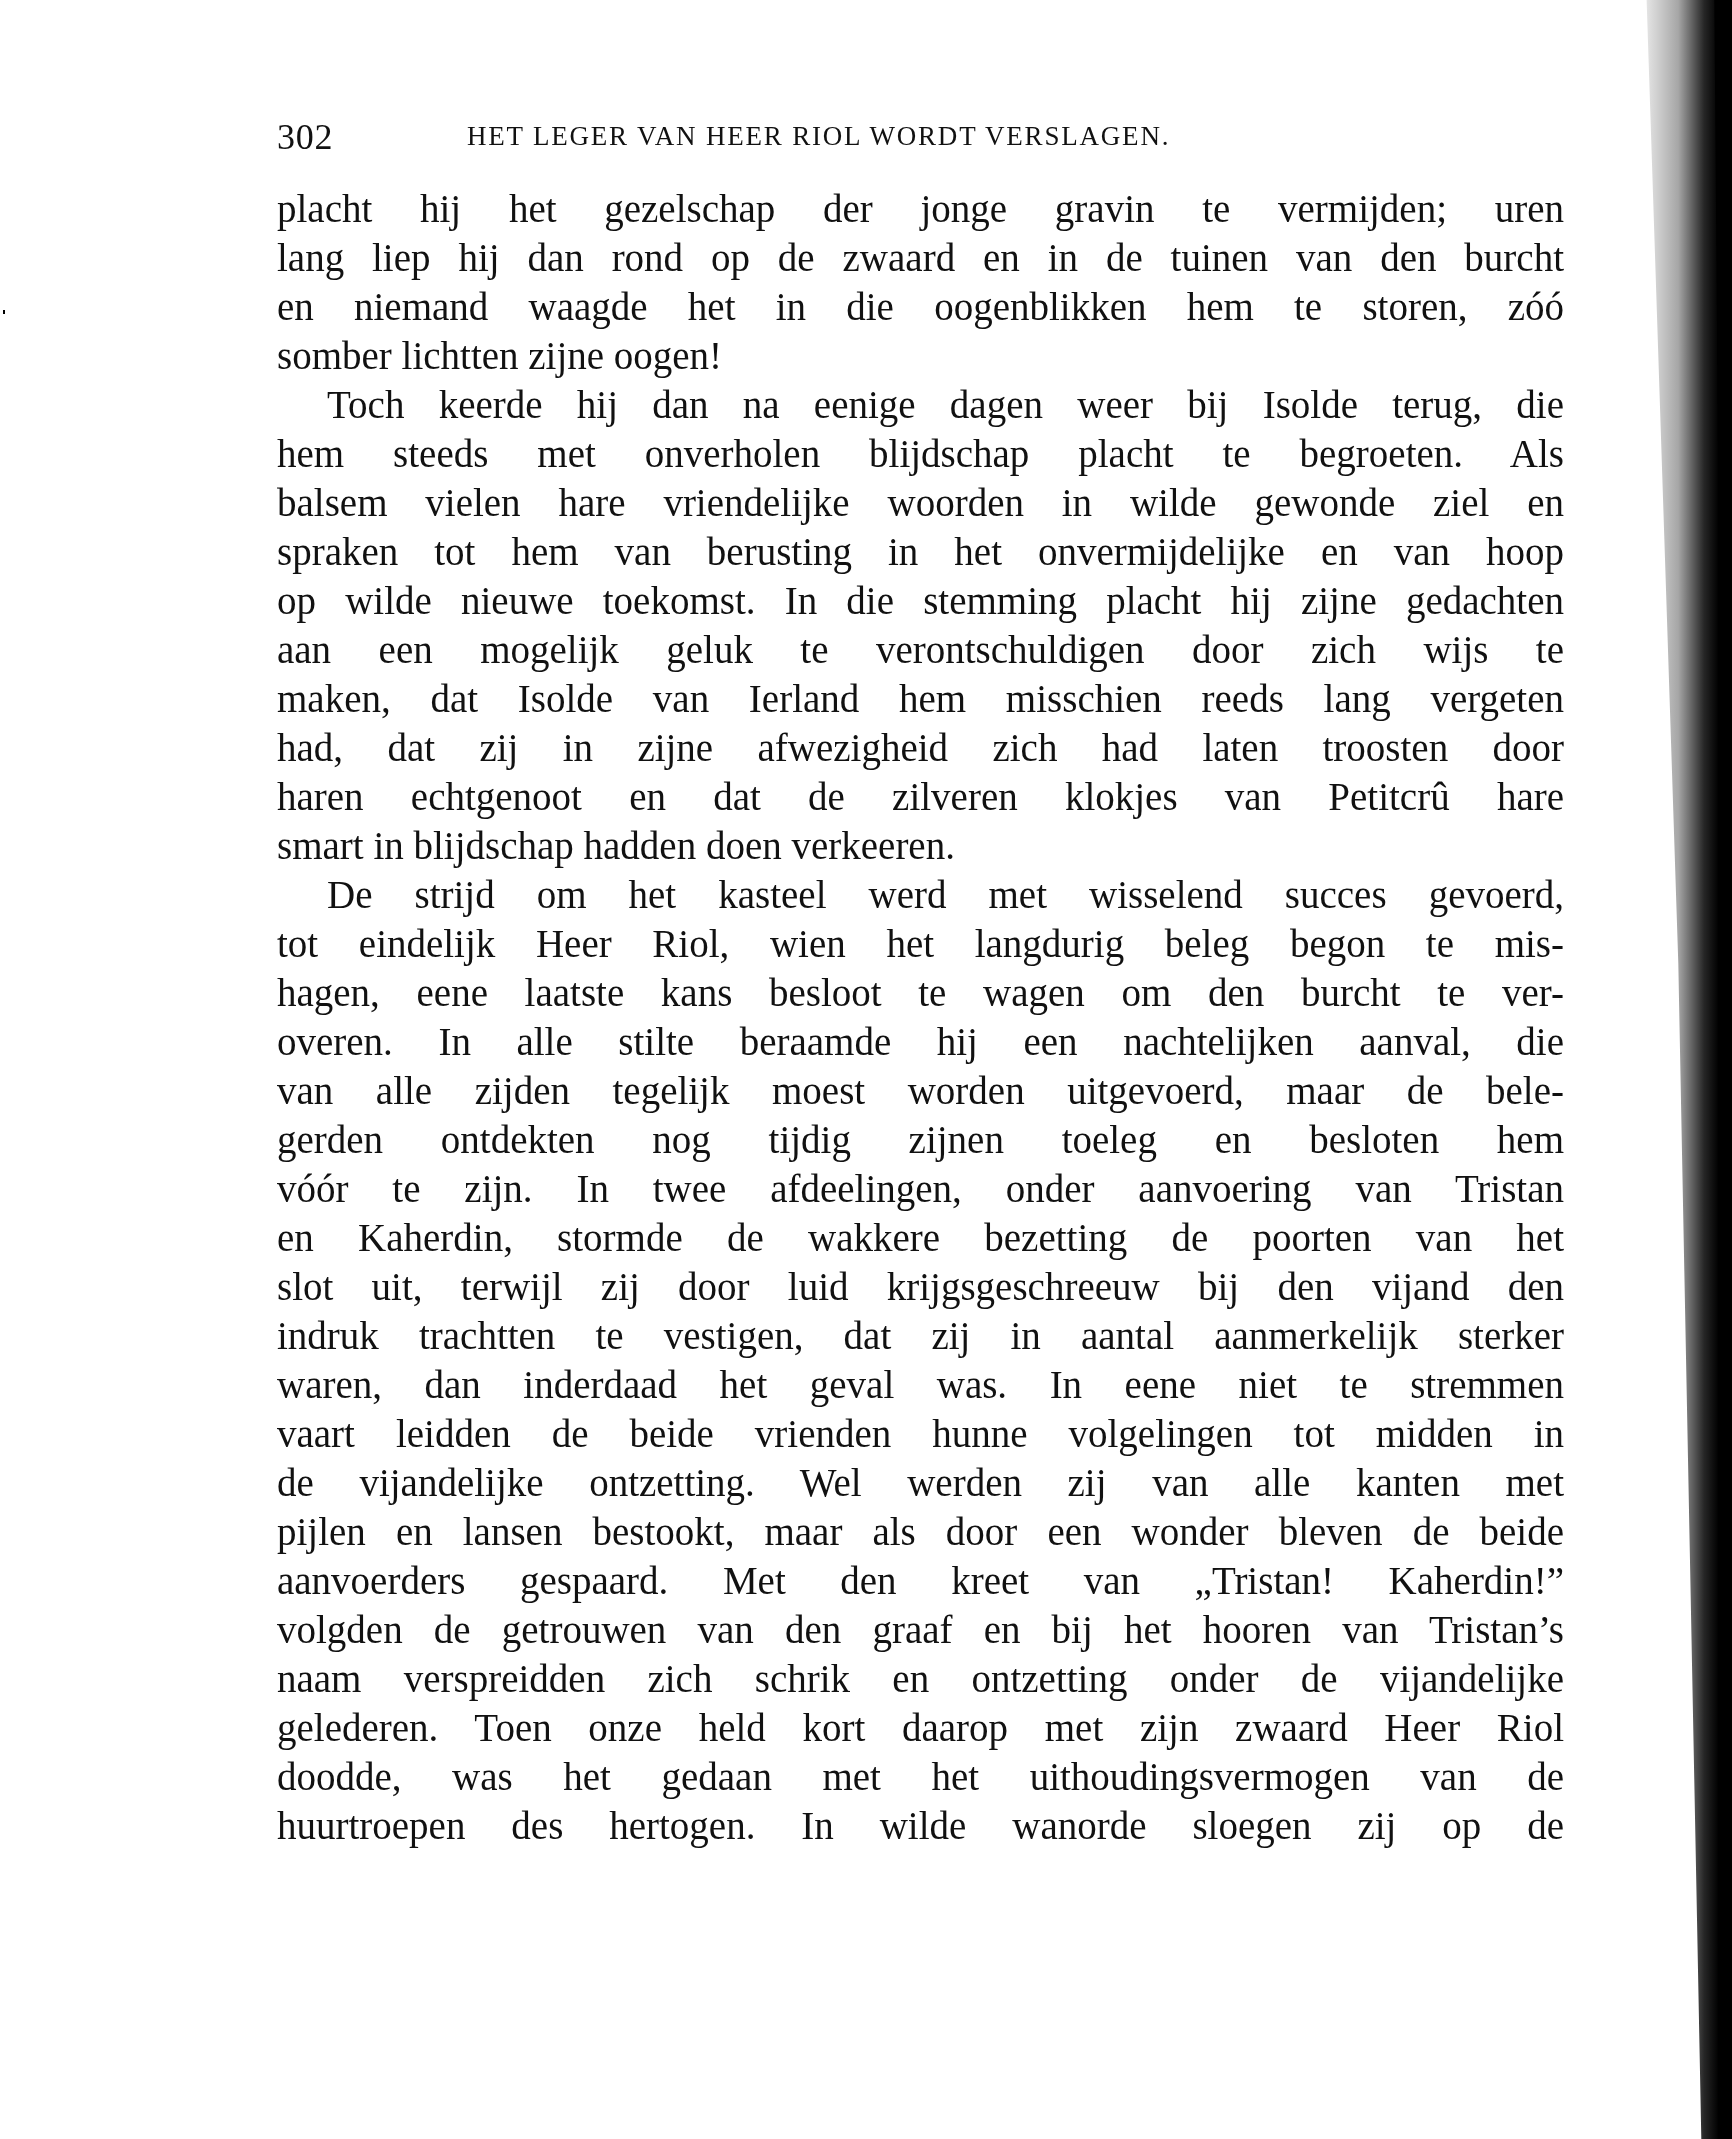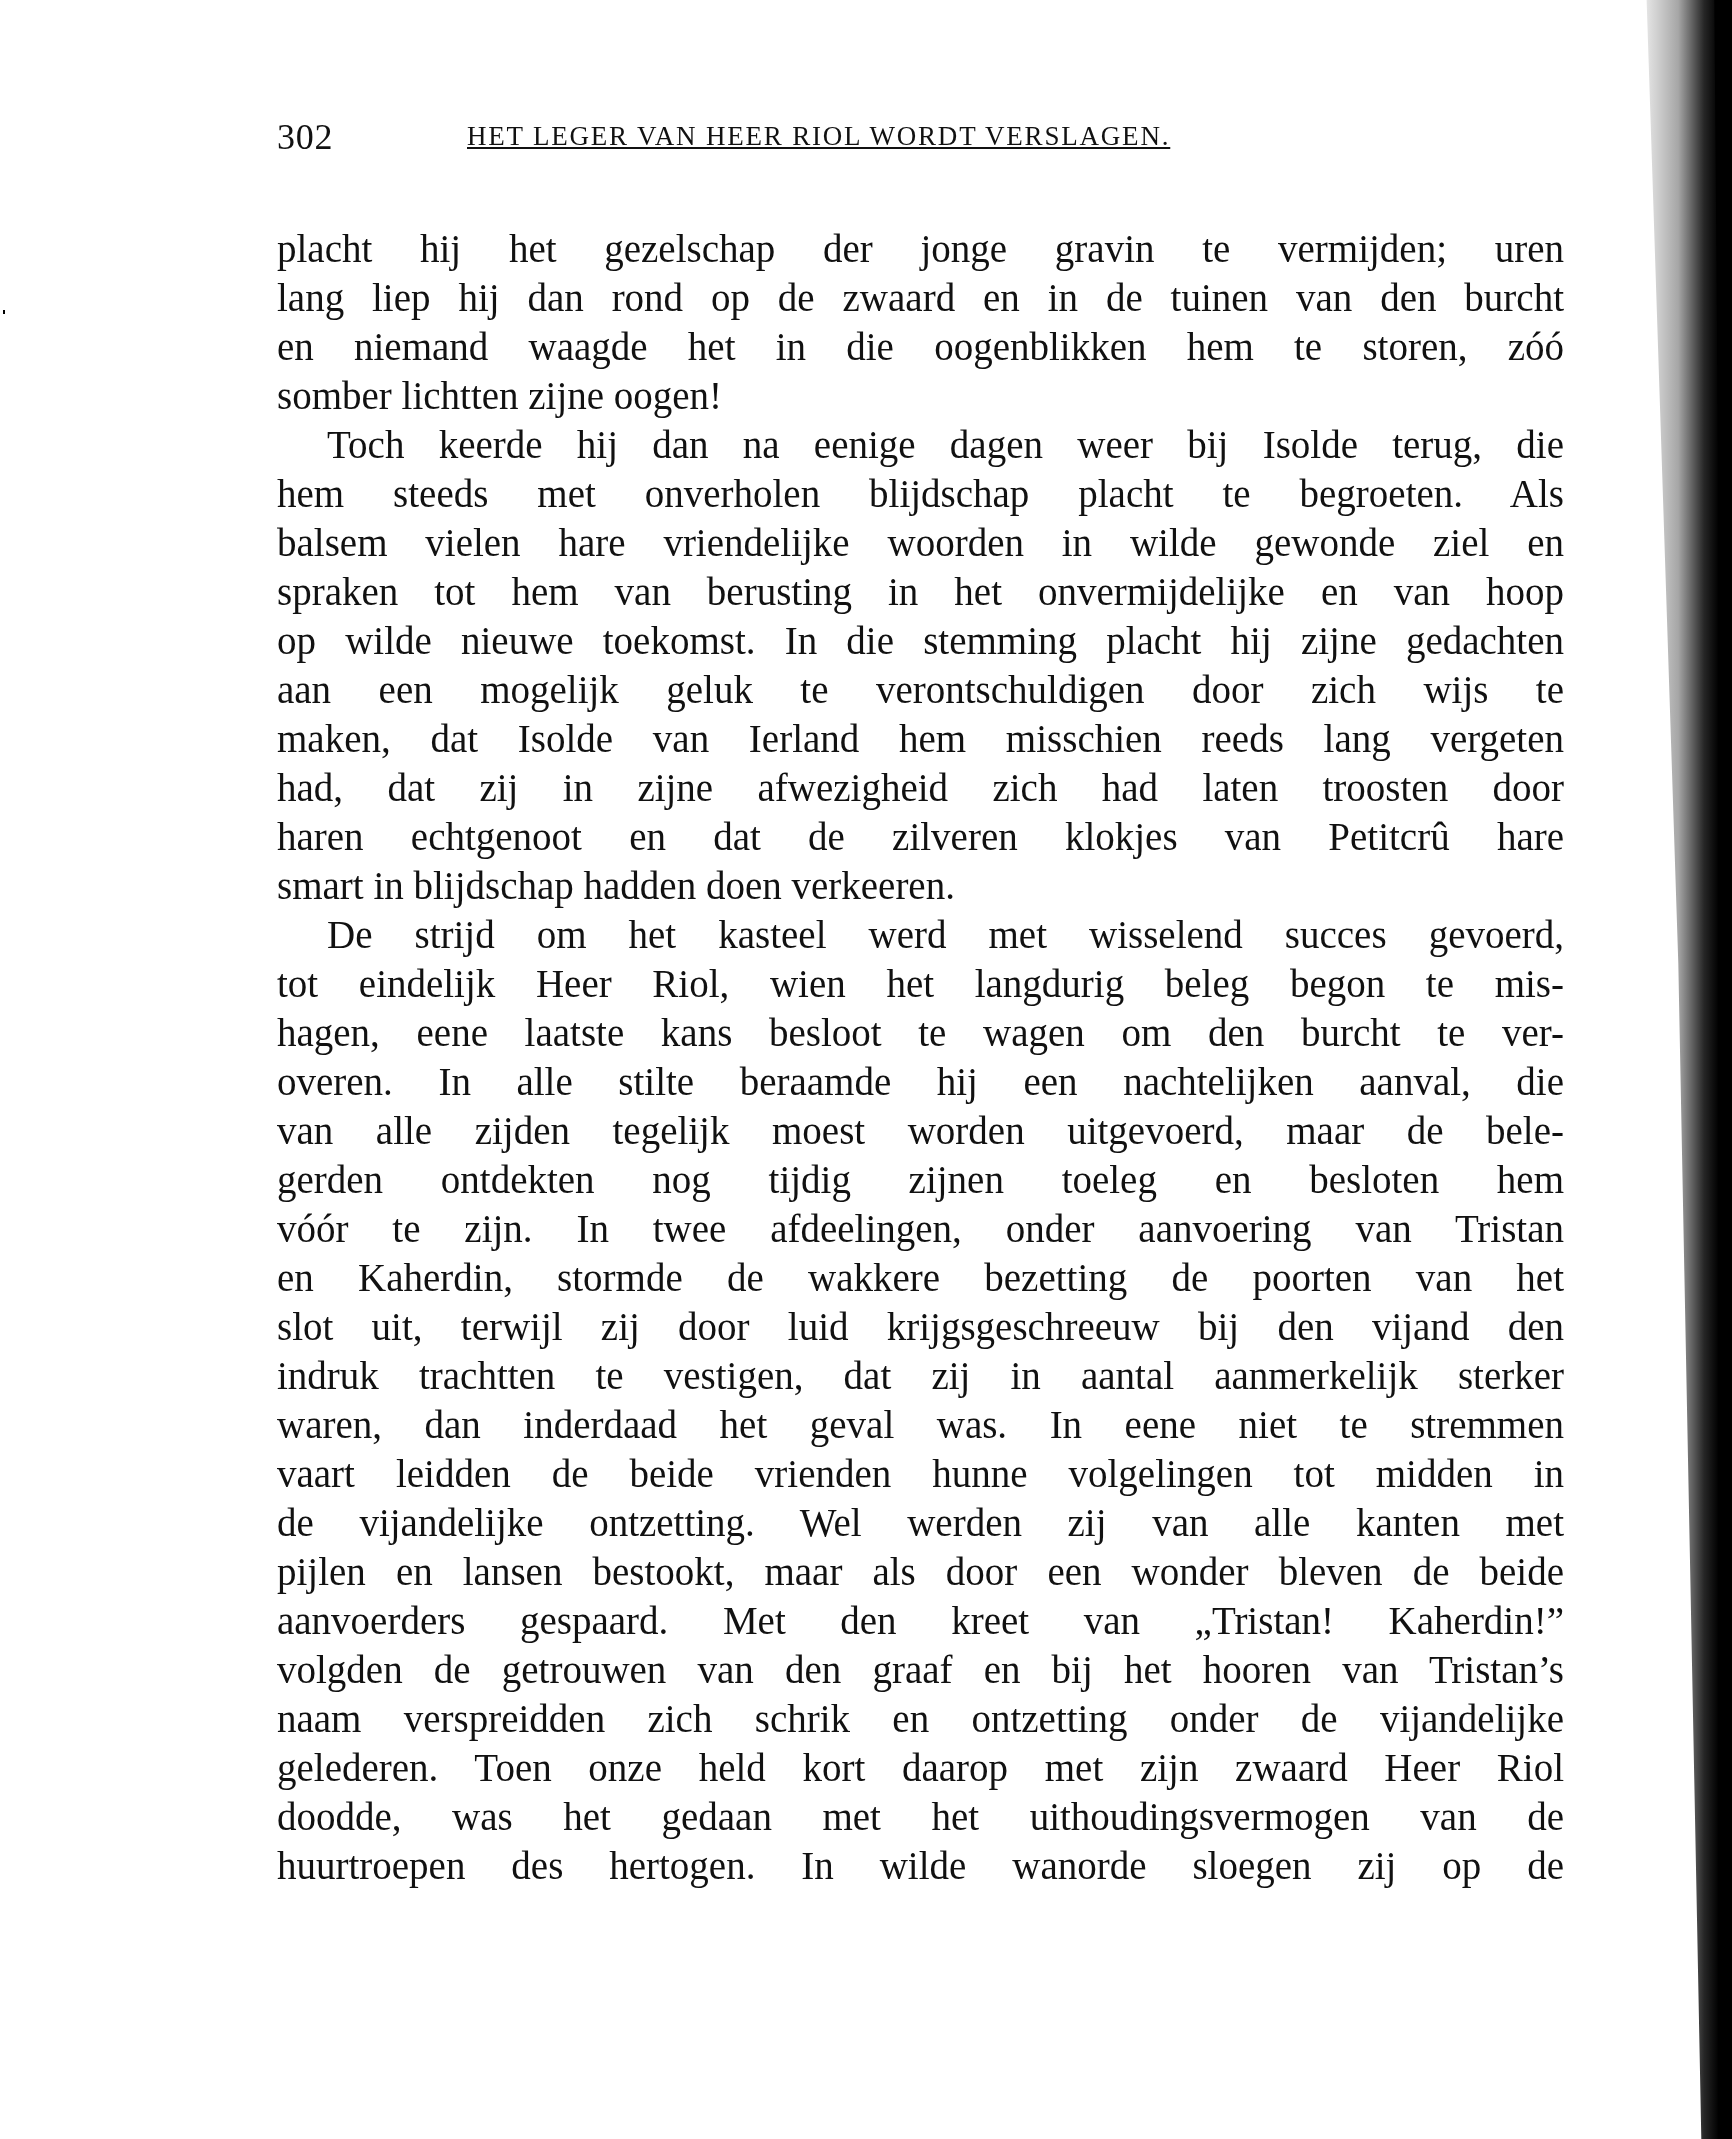--- a/index.html
+++ b/index.html
@@ -38,28 +38,26 @@
       top: 1.4px;
       font-size: 36px;
       letter-spacing: 0.7px;
     }
     .running-title {
       position: absolute;
       left: 190px;
       top: 5.7px;
       font-size: 27px;
       letter-spacing: 1.8px;
-      text-decoration: underline;
     }
     .body-text {
       position: absolute;
       left: 277px;
       top: 184px;
       width: 1287px;
-      margin-top: 40px;
     }
     .line {
       display: block;
       height: 49px;
       line-height: 49px;
       font-size: 39px;
       white-space: nowrap;
       text-align: justify;
       text-align-last: justify;
     }

